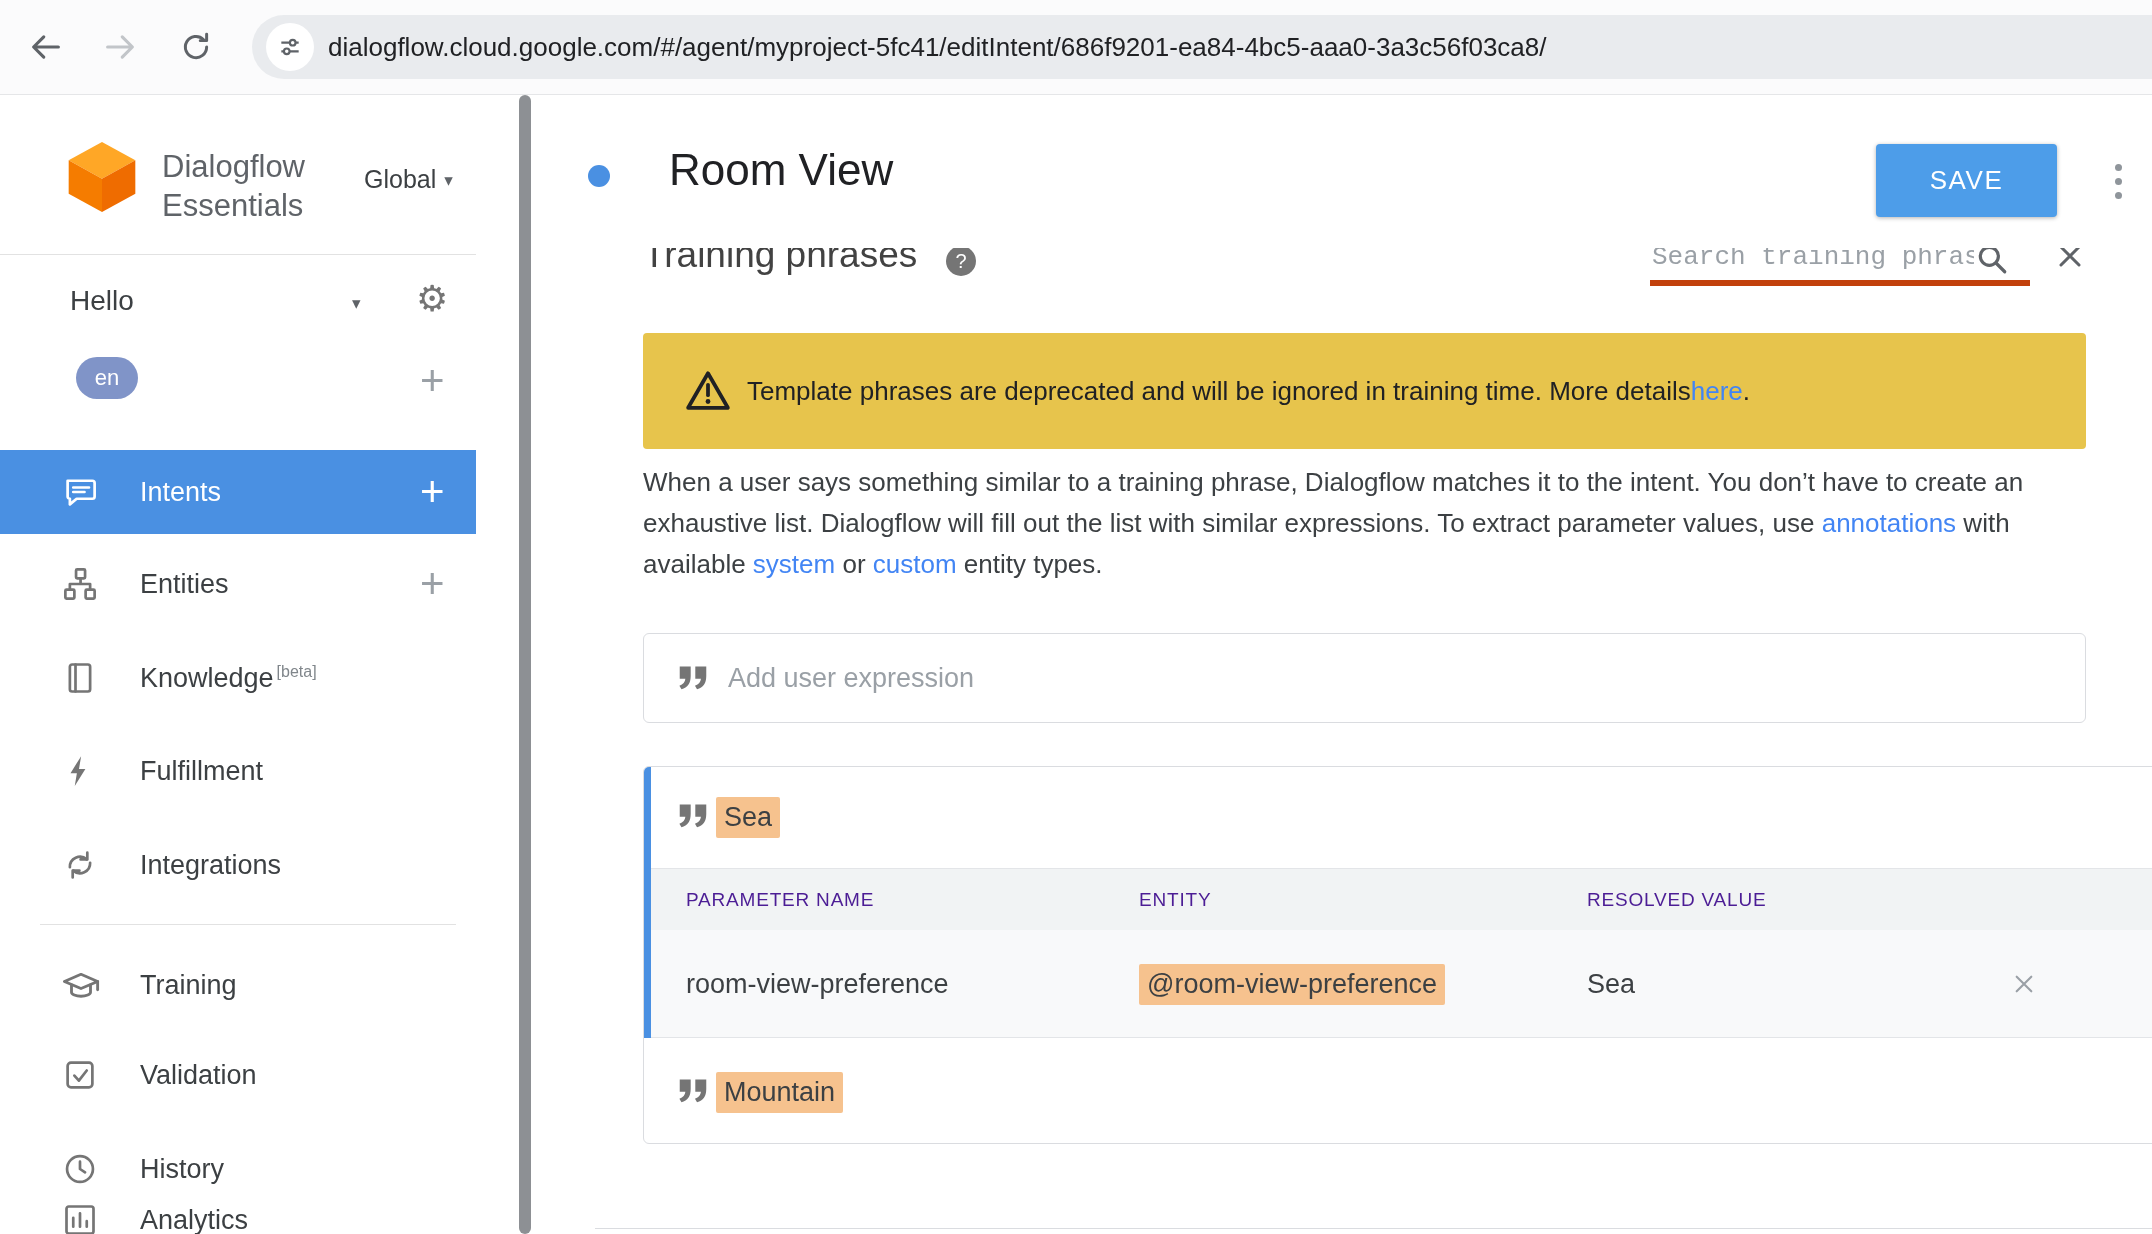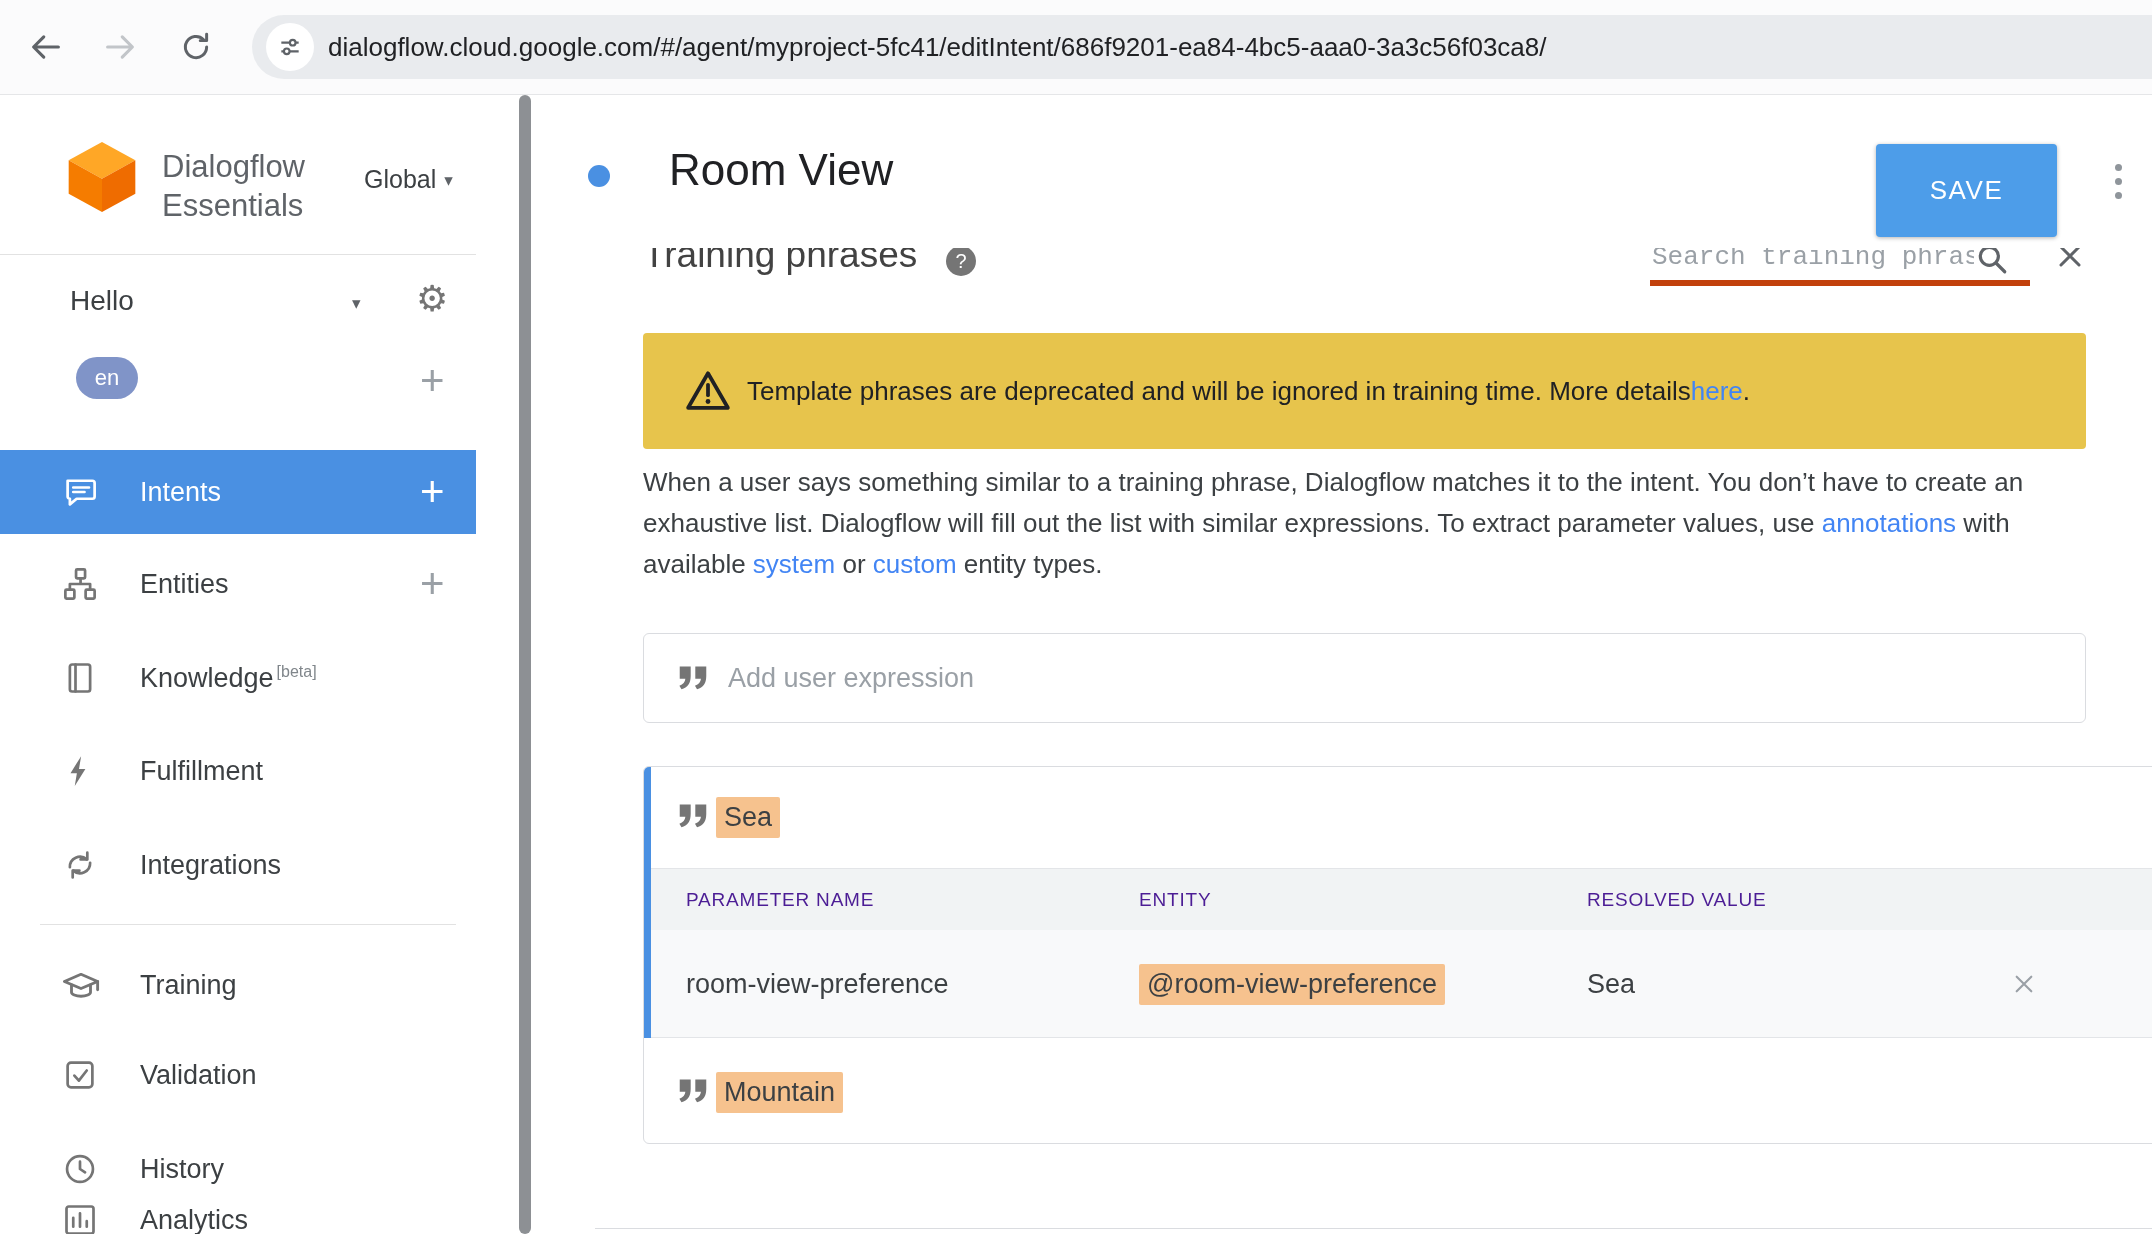--- a/index.html
+++ b/index.html
@@ -62,21 +62,21 @@
   .row-integrations{top:728px;padding-left:6px;}
   .row-training{top:848px;}
   .row-validation{top:938px;}
   .row-history{top:1032px;}
   .row-analytics{top:1083px;}
 
   
   .mheader{position:absolute;top:0;left:0;right:0;height:153px;background:#fff;z-index:5;}
   .dot{position:absolute;left:57px;top:70px;width:22px;height:22px;border-radius:50%;background:var(--selected-blue);}
   .ptitle{position:absolute;left:138px;top:50px;font-size:44px;color:#202124;font-weight:400;white-space:nowrap;}
-  .savebtn{position:absolute;left:1345px;top:49px;width:181px;height:93px;background:var(--accent-blue);color:#fff;font-size:26px;letter-spacing:1.5px;border:none;border-radius:4px;box-shadow:0 1px 4px rgba(0,0,0,.3);cursor:pointer;font-family:"Liberation Sans",sans-serif;}
+  .savebtn{position:absolute;left:1345px;top:49px;width:181px;height:73px;background:var(--accent-blue);color:#fff;font-size:26px;letter-spacing:1.5px;border:none;border-radius:4px;box-shadow:0 1px 4px rgba(0,0,0,.3);cursor:pointer;font-family:"Liberation Sans",sans-serif;}
   .kebab{position:absolute;left:1580px;top:65px;display:flex;flex-direction:column;gap:7px;cursor:pointer;padding:4px;}
   .kebab i{width:7px;height:7px;border-radius:50%;background:#8f959b;}
 
   
   .sectitle{position:absolute;left:112px;top:139px;font-size:37px;color:#424242;font-weight:400;z-index:1;}
   .infoicon{position:absolute;left:415px;top:151px;width:30px;height:30px;border-radius:50%;background:#757575;color:#fff;font-size:20px;display:flex;align-items:center;justify-content:center;z-index:1;cursor:pointer;}
   .searchinput{position:absolute;left:1119px;top:139px;width:380px;height:52px;border:none;border-bottom:6px solid #c2410c;font-size:26px;color:#3c4043;background:transparent;outline:none;padding:0 56px 0 2px;z-index:1;font-family:Liberation Mono, monospace;}
   .searchinput::placeholder{color:#9aa0a6;}
   .searchicon{position:absolute;left:1444px;top:147px;z-index:1;cursor:pointer;}
   .closeicon{position:absolute;left:1523px;top:145px;z-index:1;cursor:pointer;}

